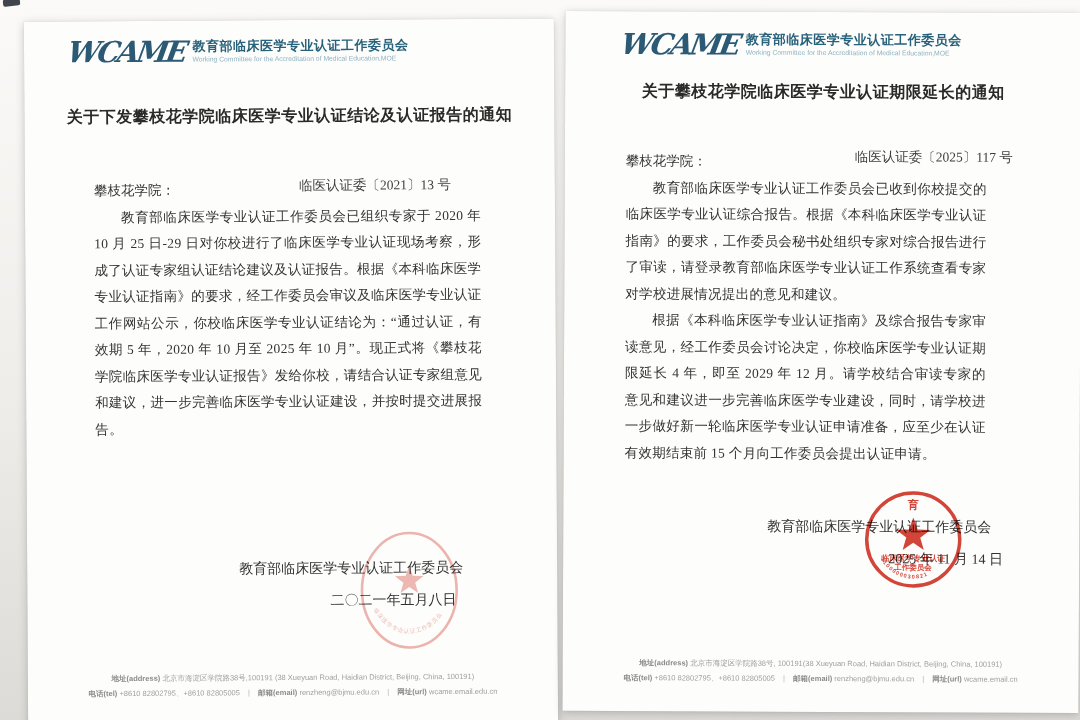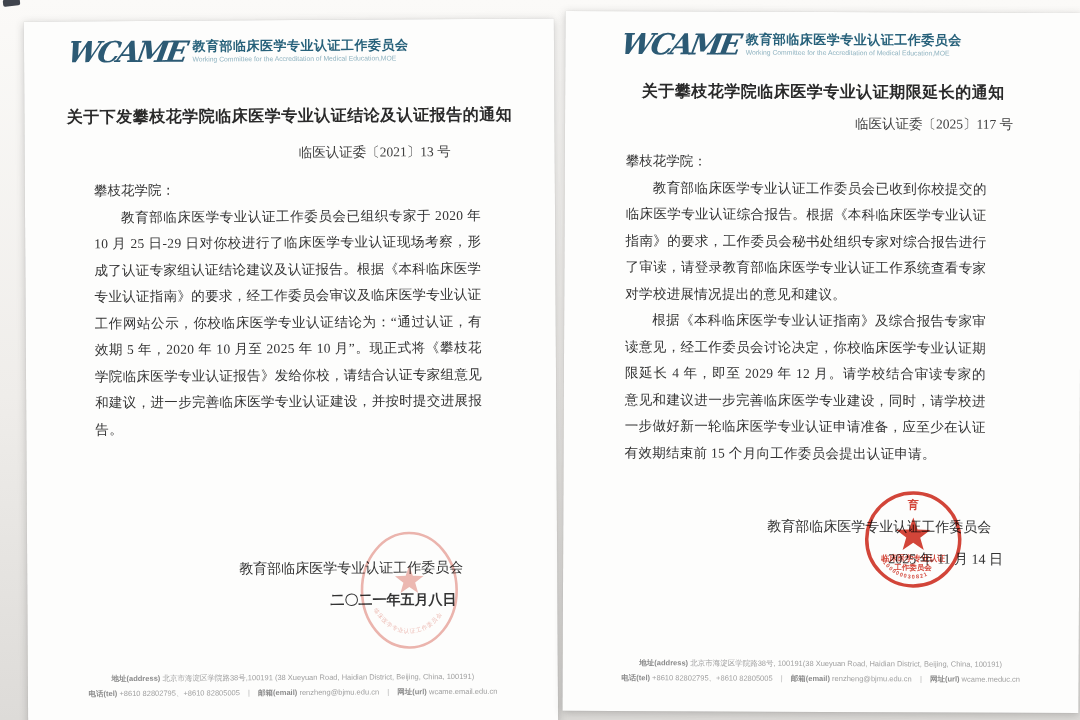--- a/index.html
+++ b/index.html
@@ -49,39 +49,39 @@
   
   .doc-title {
     position:absolute; left:36px; right:36px; text-align:center;
     font-weight:bold; font-size:16px; color:#2a2a2a; letter-spacing:0.5px;
     white-space:nowrap;
   }
   .paper-left  .doc-title { top:86px; }
   .paper-right .doc-title { top:70px; }
 
   .doc-no {
-    position:absolute; font-size:13.5px; color:#3e3e3e; white-space:nowrap;
+    position:absolute; font-size:13.5px; color:#3e3e3e; white-space:nowrap;margin-top:33px;
   }
   .paper-left  .doc-no { top:124px; right:104px; }
   .paper-right .doc-no { top:103px; right:68px; }
 
   .body-block { position:absolute; }
   .paper-left  .body-block { top:157px; left:69px; right:74px; }
   .paper-right .body-block { top:137px; left:61px; right:94px; }
   .salutation { font-size:13.5px; line-height:26.5px; color:#333; }
   .body-block p.para {
     font-size:13.5px; line-height:26.5px; color:#333;
     text-align:justify; text-indent:2em; letter-spacing:0.3px;
   }
 
   .signer-line, .date-line {
     position:absolute; font-size:14px; color:#333; white-space:nowrap; z-index:2;
   }
   .paper-left  .signer-line { top:540px; right:94px; }
-  .paper-left  .date-line   { top:572px; right:101px;font-weight:bold; }
+  .paper-left  .date-line   { top:572px; right:101px; }
   .paper-right .signer-line { top:506px; right:88px; }
   .paper-right .date-line   { top:538px; right:76px;margin-left:44px; }
 
   
   .seal { position:absolute; z-index:3; mix-blend-mode:multiply; }
   .paper-left  .seal { left:330px; top:510px; width:104px; height:124px; opacity:.85; }
   .paper-right .seal { left:300px; top:474px; width:100px; height:112px; opacity:.95; }
   .seal svg { width:100%; height:100%; }
 
   
@@ -196,16 +196,16 @@
       <span>北京市海淀区学院路38号, 100191(38 Xueyuan Road, Haidian District, Beijing, China, 100191)</span>
     </div>
     <div>
       <b>电话(tel)</b>
       <span>+8610 82802795、+8610 82805005</span>
       <span class="sep">|</span>
       <b>邮箱(email)</b>
       <span>renzheng@bjmu.edu.cn</span>
       <span class="sep">|</span>
       <b>网址(url)</b>
-      <span>wcame.meduc.cn</span>
+      <span>wcame.email.cn</span>
     </div>
   </div>
 </div>
 
 </body></html>

